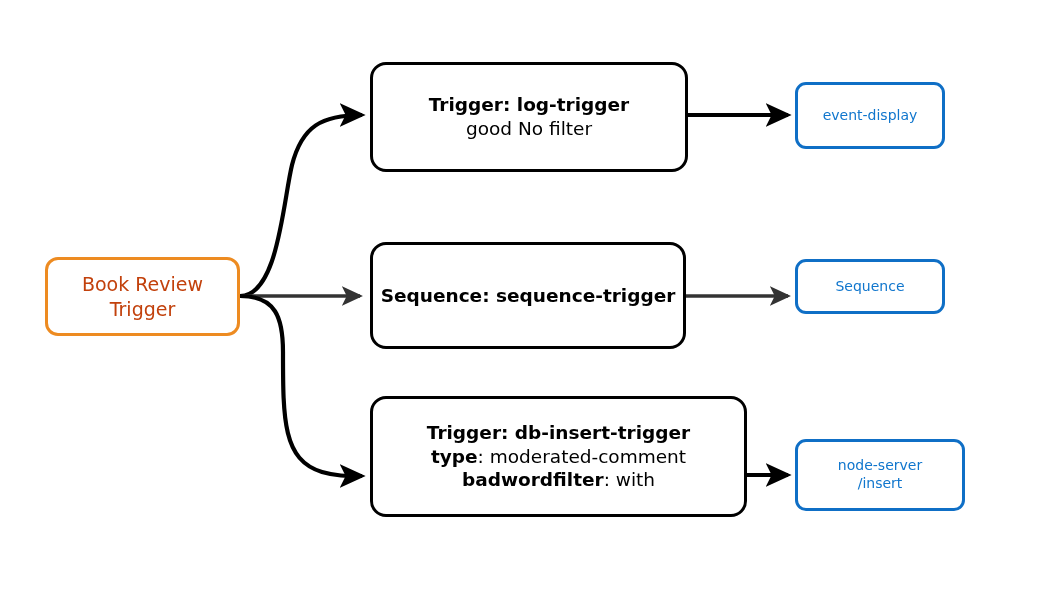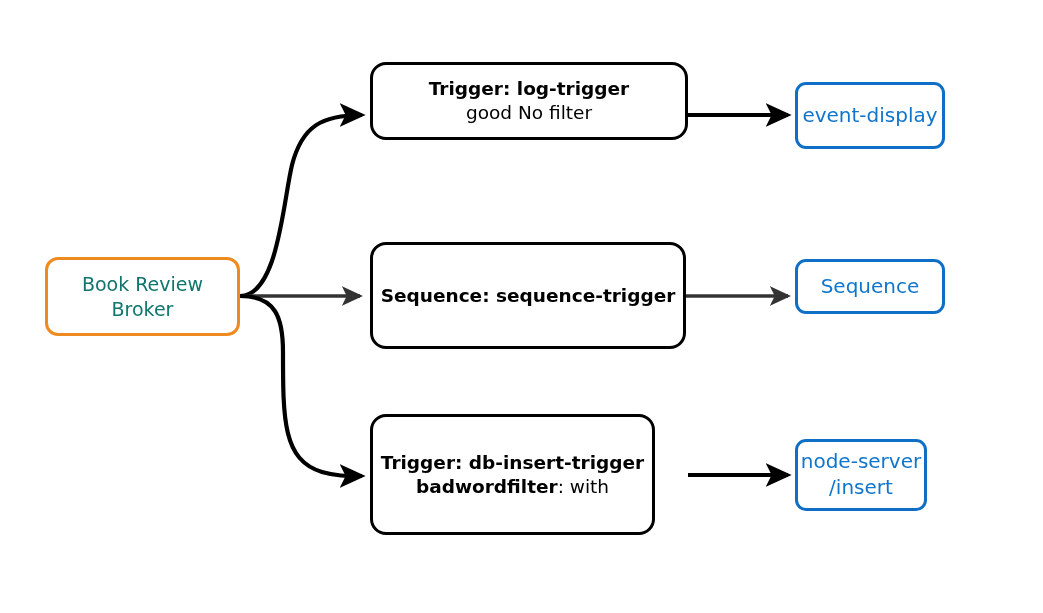--- a/index.html
+++ b/index.html
@@ -33,42 +33,42 @@
     align-items: center;
     justify-content: center;
     background: #ffffff;
     text-align: center;
     line-height: 1.28;
   }
   
   .node-broker {
     border: 3px solid #ED8B21;
     border-radius: 13px;
-    color: #0f766e;
+    color: #c2410c;
     font-size: 19px;
   }
   
   .node-trigger {
     border: 3px solid #000000;
     border-radius: 16px;
     color: #000000;
     font-size: 18.5px;
   }
   .node-trigger .line {
     white-space: nowrap;
   }
   .node-trigger .b {
     font-weight: bold;
   }
   
   .node-service {
     border: 3px solid #0F6FC6;
     border-radius: 11px;
     color: #1076CD;
-    font-size: 20px;
+    font-size: 14px;
   }
   .node-service .line {
     white-space: nowrap;
   }
   .brk-line { white-space: nowrap; }
 </style>
 </head>
 <body>
 
 <div id="canvas">
@@ -91,53 +91,56 @@
 
     <path d="M 688 115 L 788 115" fill="none" stroke="#000000" stroke-width="4.2" marker-end="url(#arrow-black)"></path>
 
     <path d="M 686 296 L 788 296" fill="none" stroke="#333333" stroke-width="3.4" marker-end="url(#arrow-gray)"></path>
 
     <path d="M 688 475 L 788 475" fill="none" stroke="#000000" stroke-width="4.2" marker-end="url(#arrow-black)"></path>
   </svg>
 
   <div class="node node-broker" style="left:45px; top:257px; width:195px; height:79px;">
     <span class="brk-line">Book Review</span>
-    <span class="brk-line">Broker</span>
+    <span class="brk-line">Trigger</span>
   </div>
 
-  <div class="node node-trigger" style="left:370px; top:62px; width:318px; height:78px;">
+  <div class="node node-trigger" style="left:370px; top:62px; width:318px; height:110px;">
     <span class="line">
       <span class="b">Trigger: log-trigger</span>
     </span>
     <span class="line">
       <span class="b"></span><span>good No filter</span>
     </span>
   </div>
 
   <div class="node node-trigger" style="left:370px; top:242px; width:316px; height:107px;">
     <span class="line">
       <span class="b">Sequence: sequence-trigger</span>
     </span>
   </div>
 
-  <div class="node node-trigger" style="left:370px; top:414px; width:285px; height:121px;">
+  <div class="node node-trigger" style="left:370px; top:396px; width:377px; height:121px;">
     <span class="line">
       <span class="b">Trigger: db-insert-trigger</span>
+    </span>
+    <span class="line">
+      <span class="b">type</span><span>: moderated-comment</span>
     </span>
     <span class="line">
       <span class="b">badwordfilter</span><span>: with</span>
     </span>
   </div>
 
   <div class="node node-service" style="left:795px; top:82px; width:150px; height:67px;">
     <span class="line">event-display</span>
   </div>
 
   <div class="node node-service" style="left:795px; top:259px; width:150px; height:55px;border-radius:11px;">
     <span class="line">Sequence</span>
   </div>
 
-  <div class="node node-service" style="left:795px; top:439px; width:132px; height:72px;">
+  <div class="node node-service" style="left:795px; top:439px; width:170px; height:72px;">
     <span class="line">node-server</span>
     <span class="line">/insert</span>
   </div>
 
 </div>
 
 </body></html>

